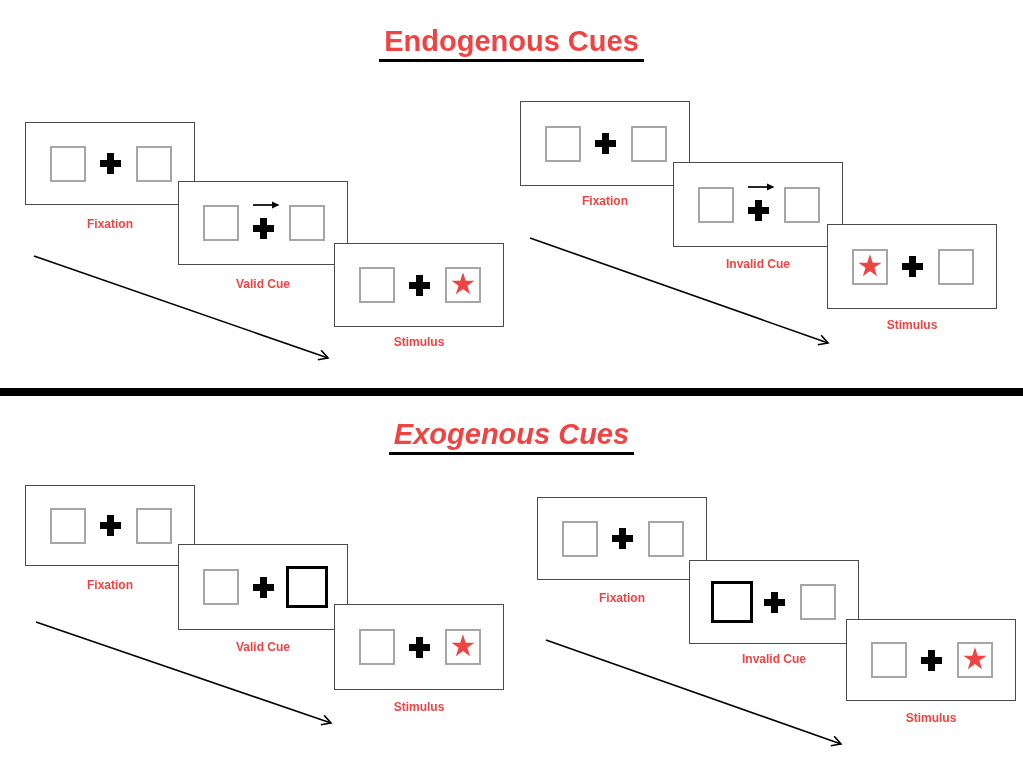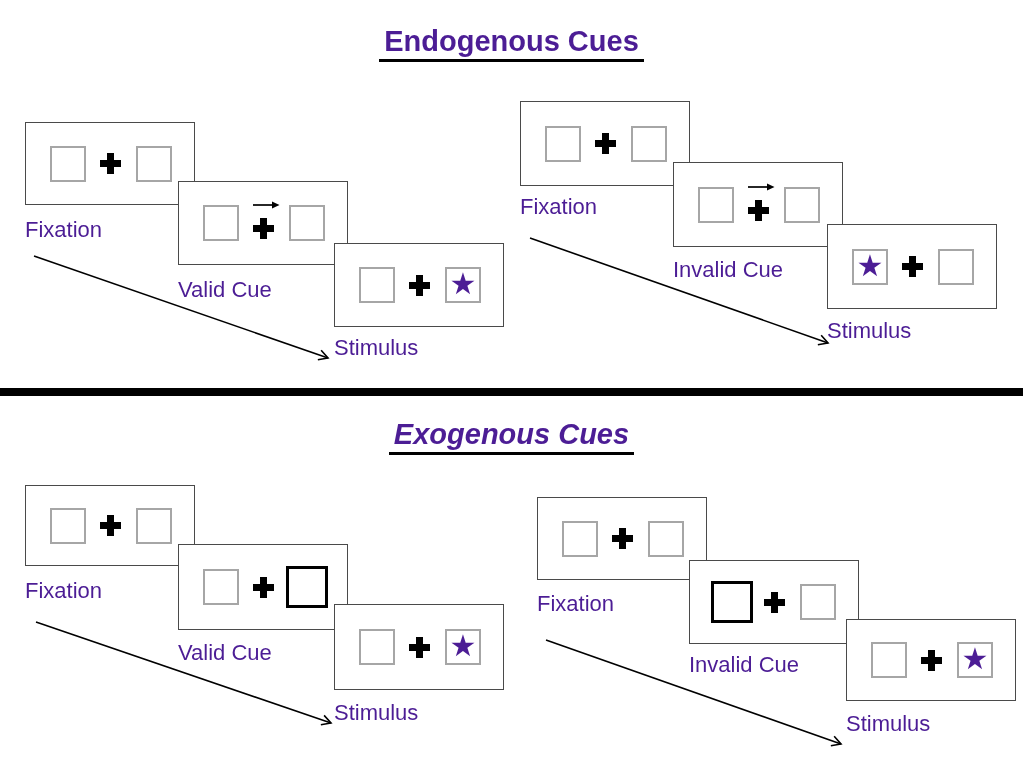--- a/index.html
+++ b/index.html
@@ -1,18 +1,18 @@
 <!DOCTYPE html>
 <html><head>
 <meta charset="utf-8">
 <style>
   html,body{margin:0;padding:0;background:#ffffff;}
   .canvas{
     position:relative;width:1023px;height:767px;background:#ffffff;
-    font-family:"Liberation Sans",sans-serif;overflow:hidden;color:#4c1d95;
+    font-family:"Liberation Sans",sans-serif;overflow:hidden;color:#ef4444;
   }
   .title{position:absolute;left:0;width:100%;text-align:center;font-weight:bold;font-size:29px;}
   .title .ul{display:inline-block;border-bottom:3px solid #000;padding:0 5px 1px 5px;}
   .divider{position:absolute;left:0;width:100%;height:8px;background:#000;}
   .panel{position:absolute;background:#fff;border:1.5px solid #4a4a4a;box-sizing:border-box;}
   .sq{
     position:absolute;width:36px;height:36px;top:calc(50% - 18px);
     border:2px solid #a6a6a6;background:#fff;box-sizing:border-box;
     display:flex;align-items:center;justify-content:center;
   }
@@ -20,21 +20,21 @@
   .sq.r{left:110px;}
   .sq.bold{width:42px;height:42px;top:calc(50% - 21px);border:3.5px solid #000;}
   .sq.bold.l{left:21px;}
   .sq.bold.r{left:107px;}
   .star{font-size:30px;line-height:1;font-weight:normal;transform:translateY(-1px);}
   .plus{position:absolute;width:21px;height:21px;left:calc(50% - 10.5px);top:calc(50% - 10.5px);}
   .plus::before{content:"";position:absolute;left:0;top:7px;width:21px;height:7px;background:#000;}
   .plus::after{content:"";position:absolute;left:7px;top:0;width:7px;height:21px;background:#000;}
   .panel.cued .plus{top:calc(50% - 5px);}
   .cue-arrow{position:absolute;left:calc(50% - 11px);top:calc(50% - 23px);}
-  .flabel{position:absolute;text-align:left;font-weight:normal;font-size:22px;}
+  .flabel{position:absolute;text-align:center;font-weight:bold;font-size:12px;}
   .tarrow{position:absolute;}
 </style>
 </head>
 <body>
 
 <div class="canvas">
 
   <div class="title" style="top:25px;">
     <span class="ul">Endogenous Cues</span>
   </div>

